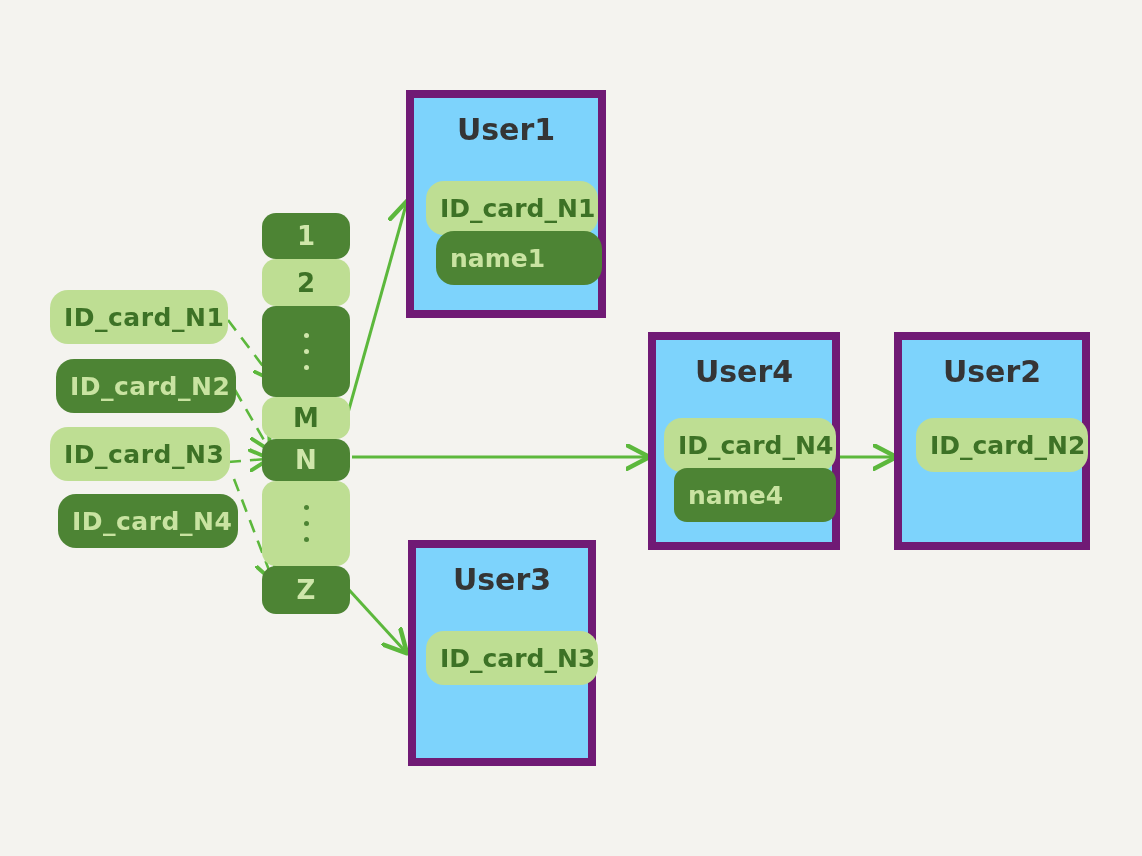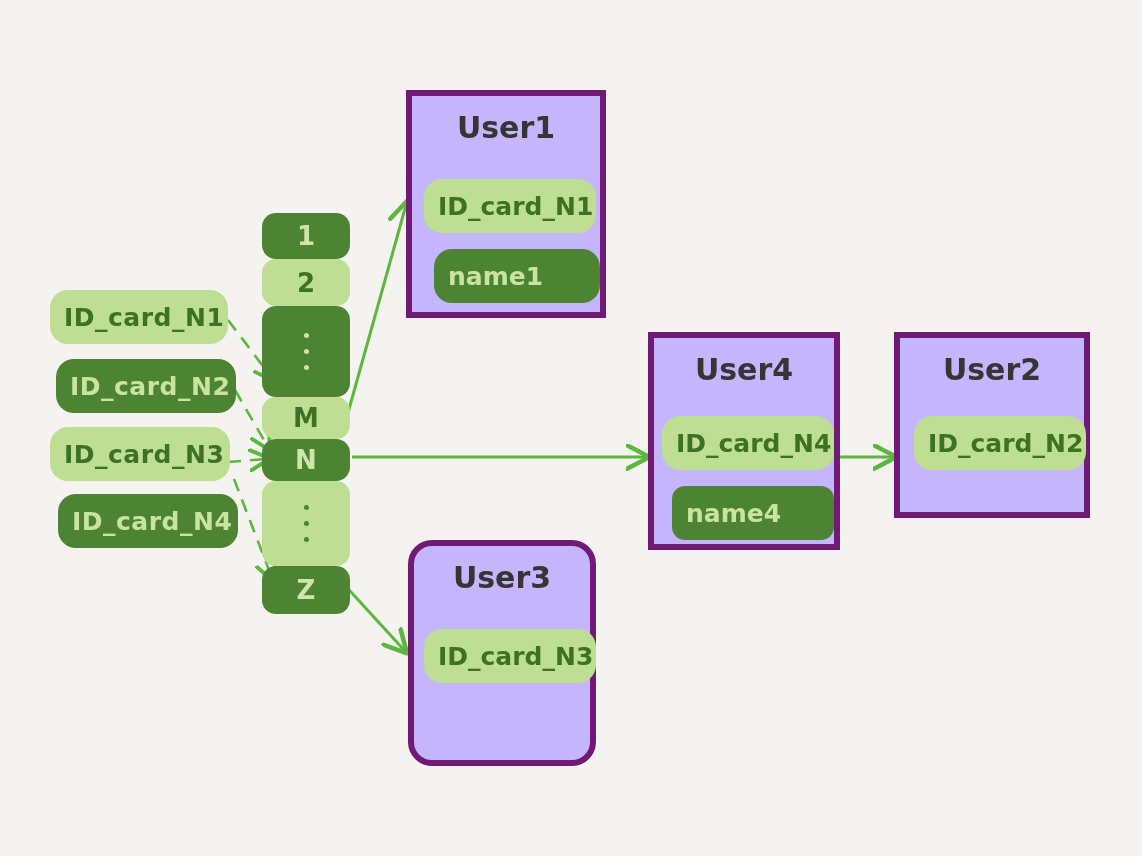--- a/index.html
+++ b/index.html
@@ -51,42 +51,42 @@
   .slot .dots i{
     display:block;width:5px;height:5px;border-radius:50%;
   }
   .slot.light .dots i{background:#4d8434;}
   .slot.dark  .dots i{background:#cfe6aa;}
 
   
   .usercard{
     position:absolute;
     box-sizing:border-box;
-    background:#c4b5fd;
-    border:6px solid #701a75;
+    background:#7dd3fc;
+    border:8px solid #701a75;
   }
   .usercard .title{
     position:absolute;left:0;right:0;top:14px;
     text-align:center;
     font-size:30px;font-weight:700;
     color:#353535;
     font-family:"DejaVu Sans","Liberation Sans",sans-serif;
   }
   .usercard .row{
     position:absolute;
     height:54px;
     display:flex;align-items:center;
     box-sizing:border-box;
     padding:0 14px;
     border-radius:18px;
     font-size:25px;font-weight:700;
     white-space:nowrap;
   }
   .usercard .row.light{background:#bede93;color:#3d7226;}
-  .usercard .row.dark {background:#4d8434;color:#c9e3a1;margin-top:20px;}
+  .usercard .row.dark {background:#4d8434;color:#c9e3a1;}
 
   
   #arrows{position:absolute;left:0;top:0;width:1142px;height:856px;pointer-events:none;}
 
   
   #watermark{
     position:absolute;right:22px;bottom:18px;
     font-size:21px;color:#9a9a96;
     font-family:"DejaVu Sans","Liberation Sans",sans-serif;
     letter-spacing:1px;
@@ -161,24 +161,24 @@
     <div class="row light" style="left:12px;top:83px;width:172px;">ID_card_N1</div>
     <div class="row dark" style="left:22px;top:133px;width:166px;">name1</div>
   </div>
 
   <div class="usercard" style="left:648px;top:332px;width:192px;height:218px;">
     <div class="title">User4</div>
     <div class="row light" style="left:8px;top:78px;width:172px;">ID_card_N4</div>
     <div class="row dark" style="left:18px;top:128px;width:162px;border-radius:13px;">name4</div>
   </div>
 
-  <div class="usercard" style="left:894px;top:332px;width:196px;height:186px;">
+  <div class="usercard" style="left:894px;top:332px;width:196px;height:218px;">
     <div class="title">User2</div>
     <div class="row light" style="left:14px;top:78px;width:172px;">ID_card_N2</div>
   </div>
 
-  <div class="usercard" style="left:408px;top:540px;width:188px;height:226px;border-radius:24px;">
+  <div class="usercard" style="left:408px;top:540px;width:188px;height:226px;">
     <div class="title">User3</div>
     <div class="row light" style="left:10px;top:83px;width:172px;">ID_card_N3</div>
   </div>
 
 
 </div>
 
 </body></html>

